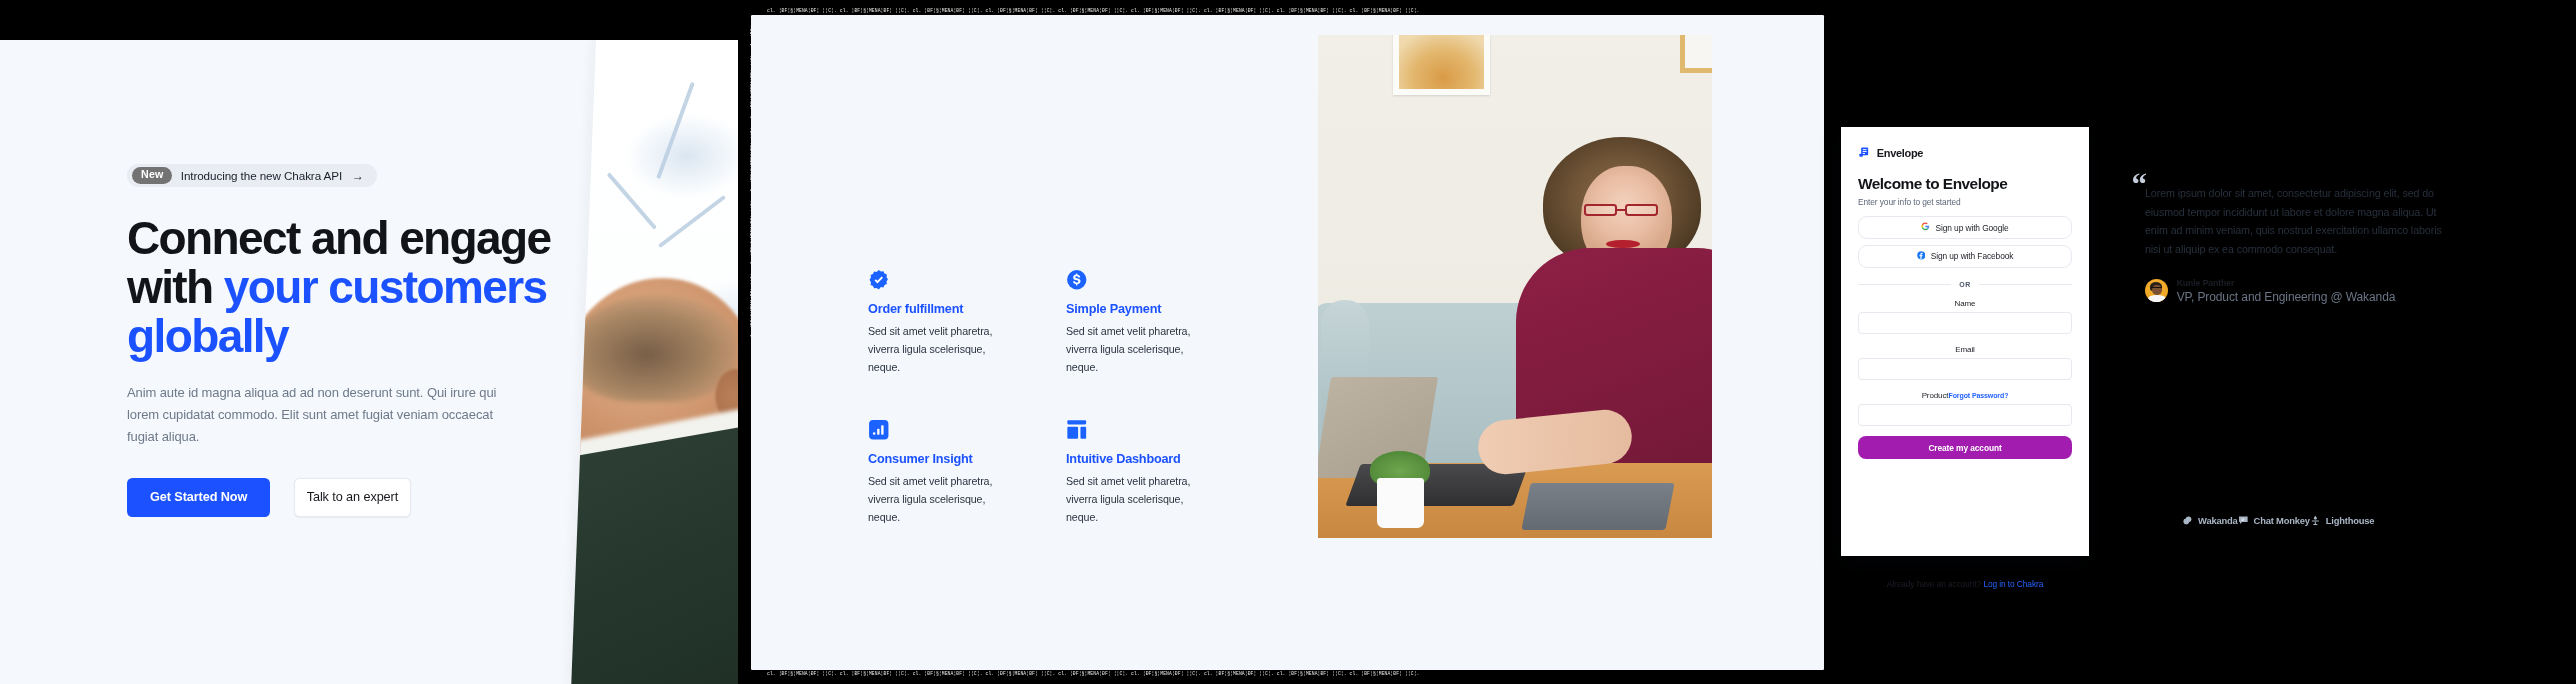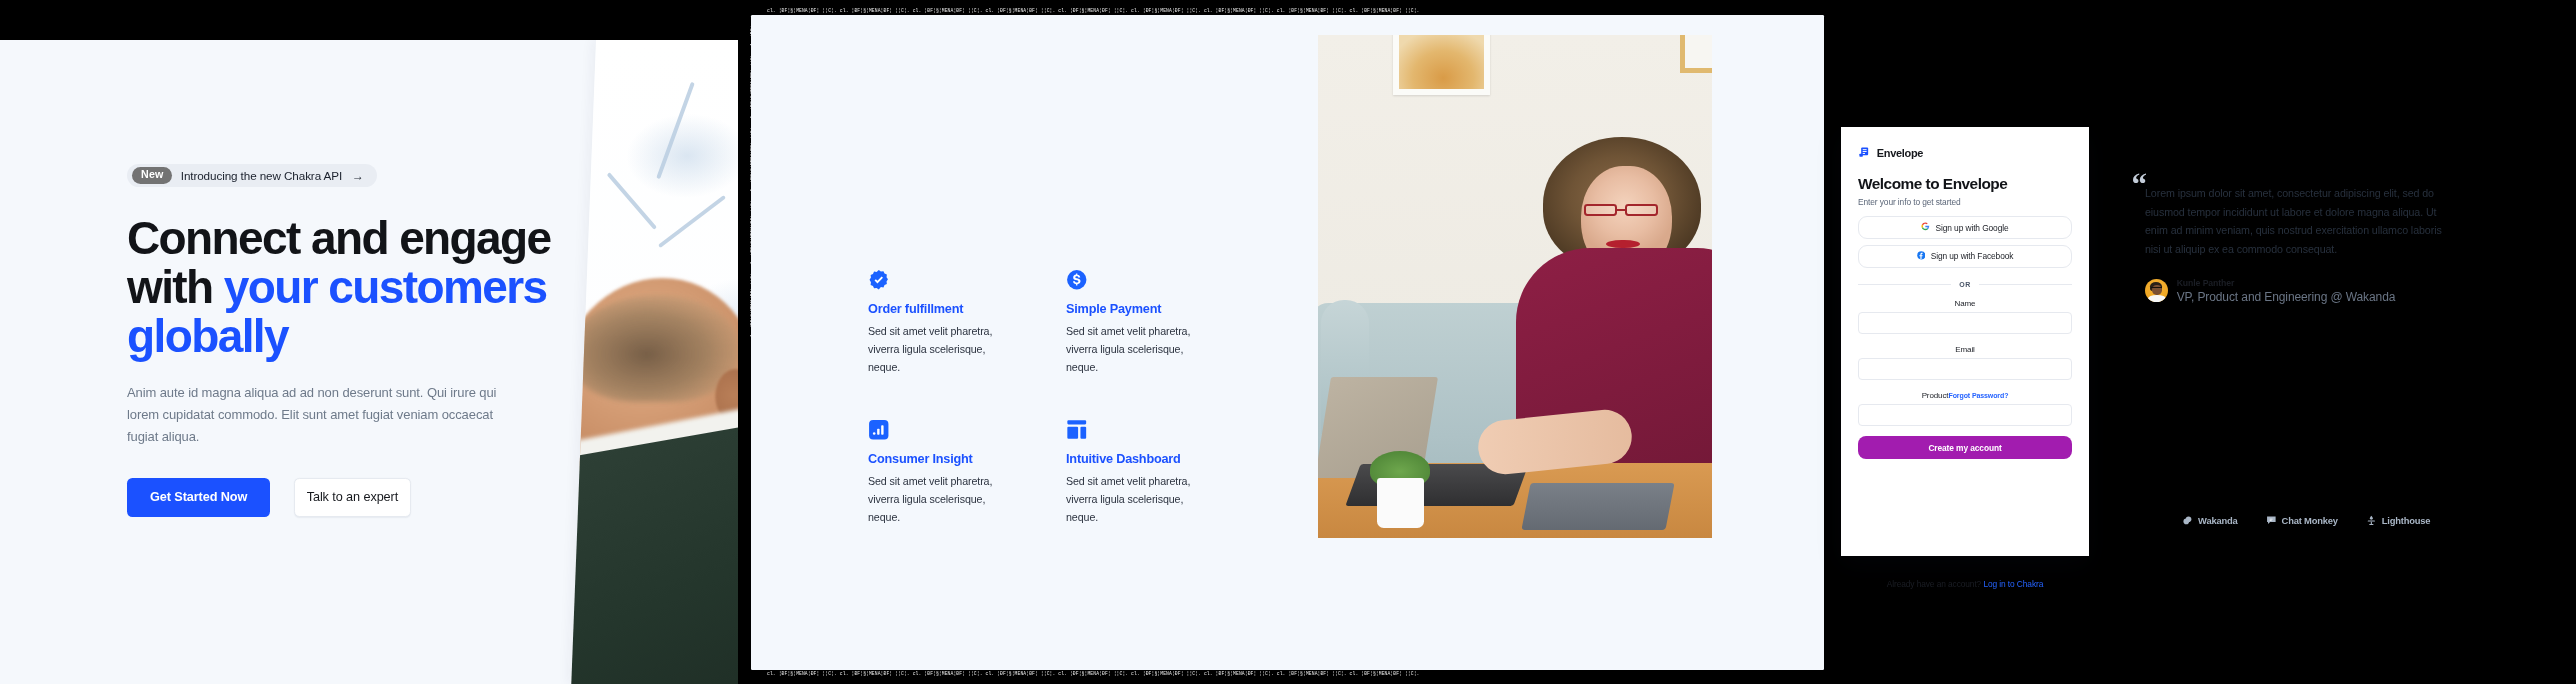--- a/index.html
+++ b/index.html
@@ -595,21 +595,20 @@
     font-size: 12px;
     color: #6a7585;
     letter-spacing: -0.1px;
   }
 
   .logo-strip {
     position: absolute;
     left: 2182px; top: 515px;
     display: flex;
     align-items: center;
-    gap: 28px;
   }
   .logo-item {
     display: flex;
     align-items: center;
     gap: 5.4px;
     color: #a9b6c6;
     font-size: 9.4px;
     font-weight: 700;
     letter-spacing: -0.2px;
   }

